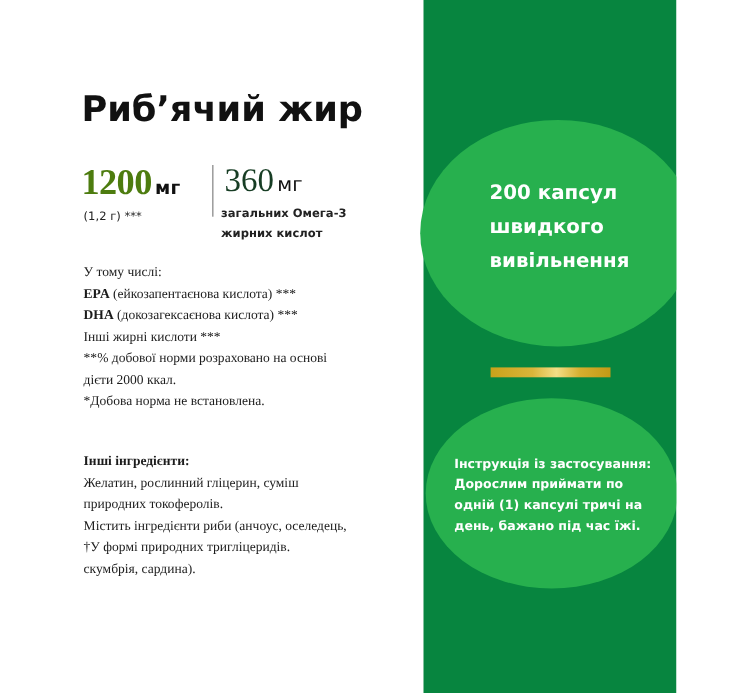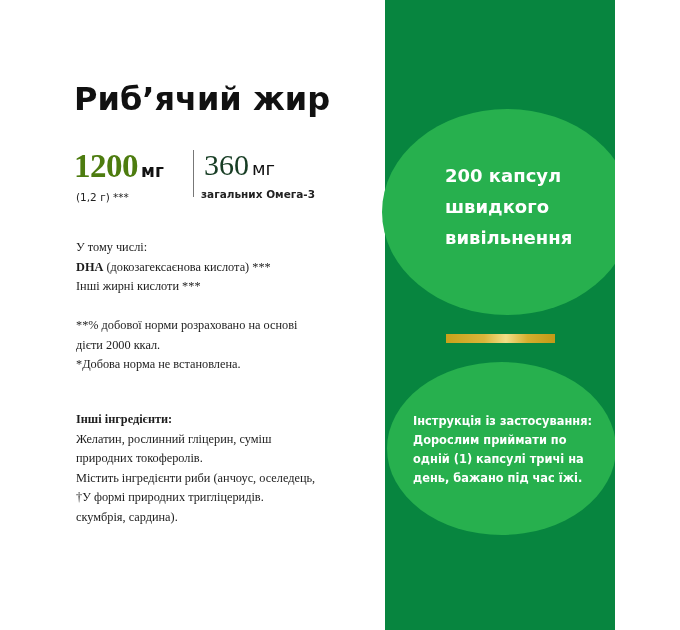--- a/index.html
+++ b/index.html
@@ -170,24 +170,26 @@
   </div>
   <div class="dose-sub">(1,2 г) ***</div>
 
   <div class="divider"></div>
 
   <div class="omega-main">
     <span class="omega-num">360</span><span class="omega-unit">мг</span>
   </div>
   <div class="omega-sub">
     <span class="line" style="display:block">загальних Омега-3</span>
+    <span class="line" style="display:block">жирних кислот</span>
   </div>
 
   <div class="body-text block1">
     <span class="line">У тому числі:</span>
+    <span class="line"><b>EPA</b><span> (ейкозапентаєнова кислота) ***</span></span>
     <span class="line"><b>DHA</b><span> (докозагексаєнова кислота) ***</span></span>
     <span class="line">Інші жирні кислоти ***</span>
   </div>
 
   <div class="body-text block2">
     <span class="line">**% добової норми розраховано на основі</span>
     <span class="line">дієти 2000 ккал.</span>
     <span class="line">*Добова норма не встановлена.</span>
   </div>
 

